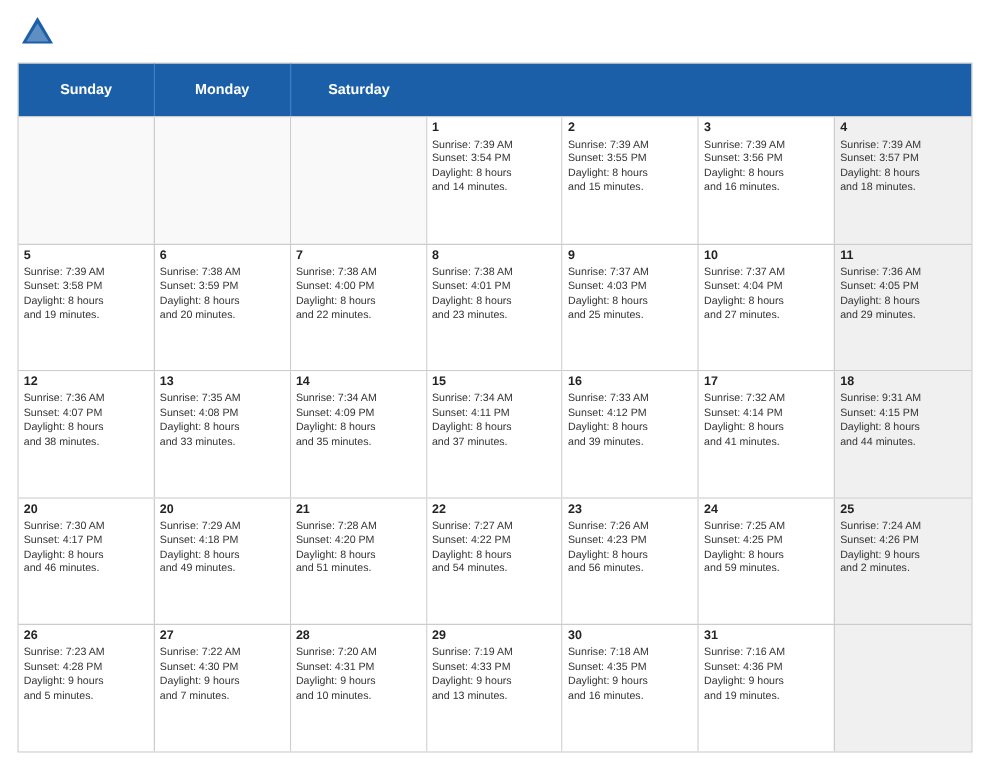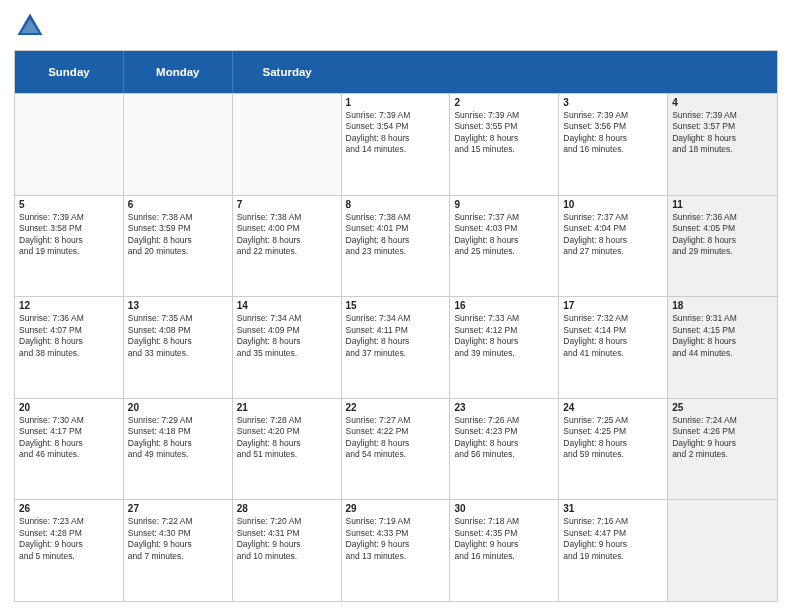--- a/index.html
+++ b/index.html
@@ -357,21 +357,21 @@
           <div class="cal-cell">
             <div class="day-num">30</div>
             <div class="cell-line">Sunrise: 7:18 AM</div>
             <div class="cell-line">Sunset: 4:35 PM</div>
             <div class="cell-line">Daylight: 9 hours</div>
             <div class="cell-line">and 16 minutes.</div>
           </div>
           <div class="cal-cell">
             <div class="day-num">31</div>
             <div class="cell-line">Sunrise: 7:16 AM</div>
-            <div class="cell-line">Sunset: 4:47 PM</div>
+            <div class="cell-line">Sunset: 4:36 PM</div>
             <div class="cell-line">Daylight: 9 hours</div>
             <div class="cell-line">and 19 minutes.</div>
           </div>
           <div class="cal-cell empty shaded"></div>
         </div>
       </div>
   </div>
 </div>
 
 </body></html>

